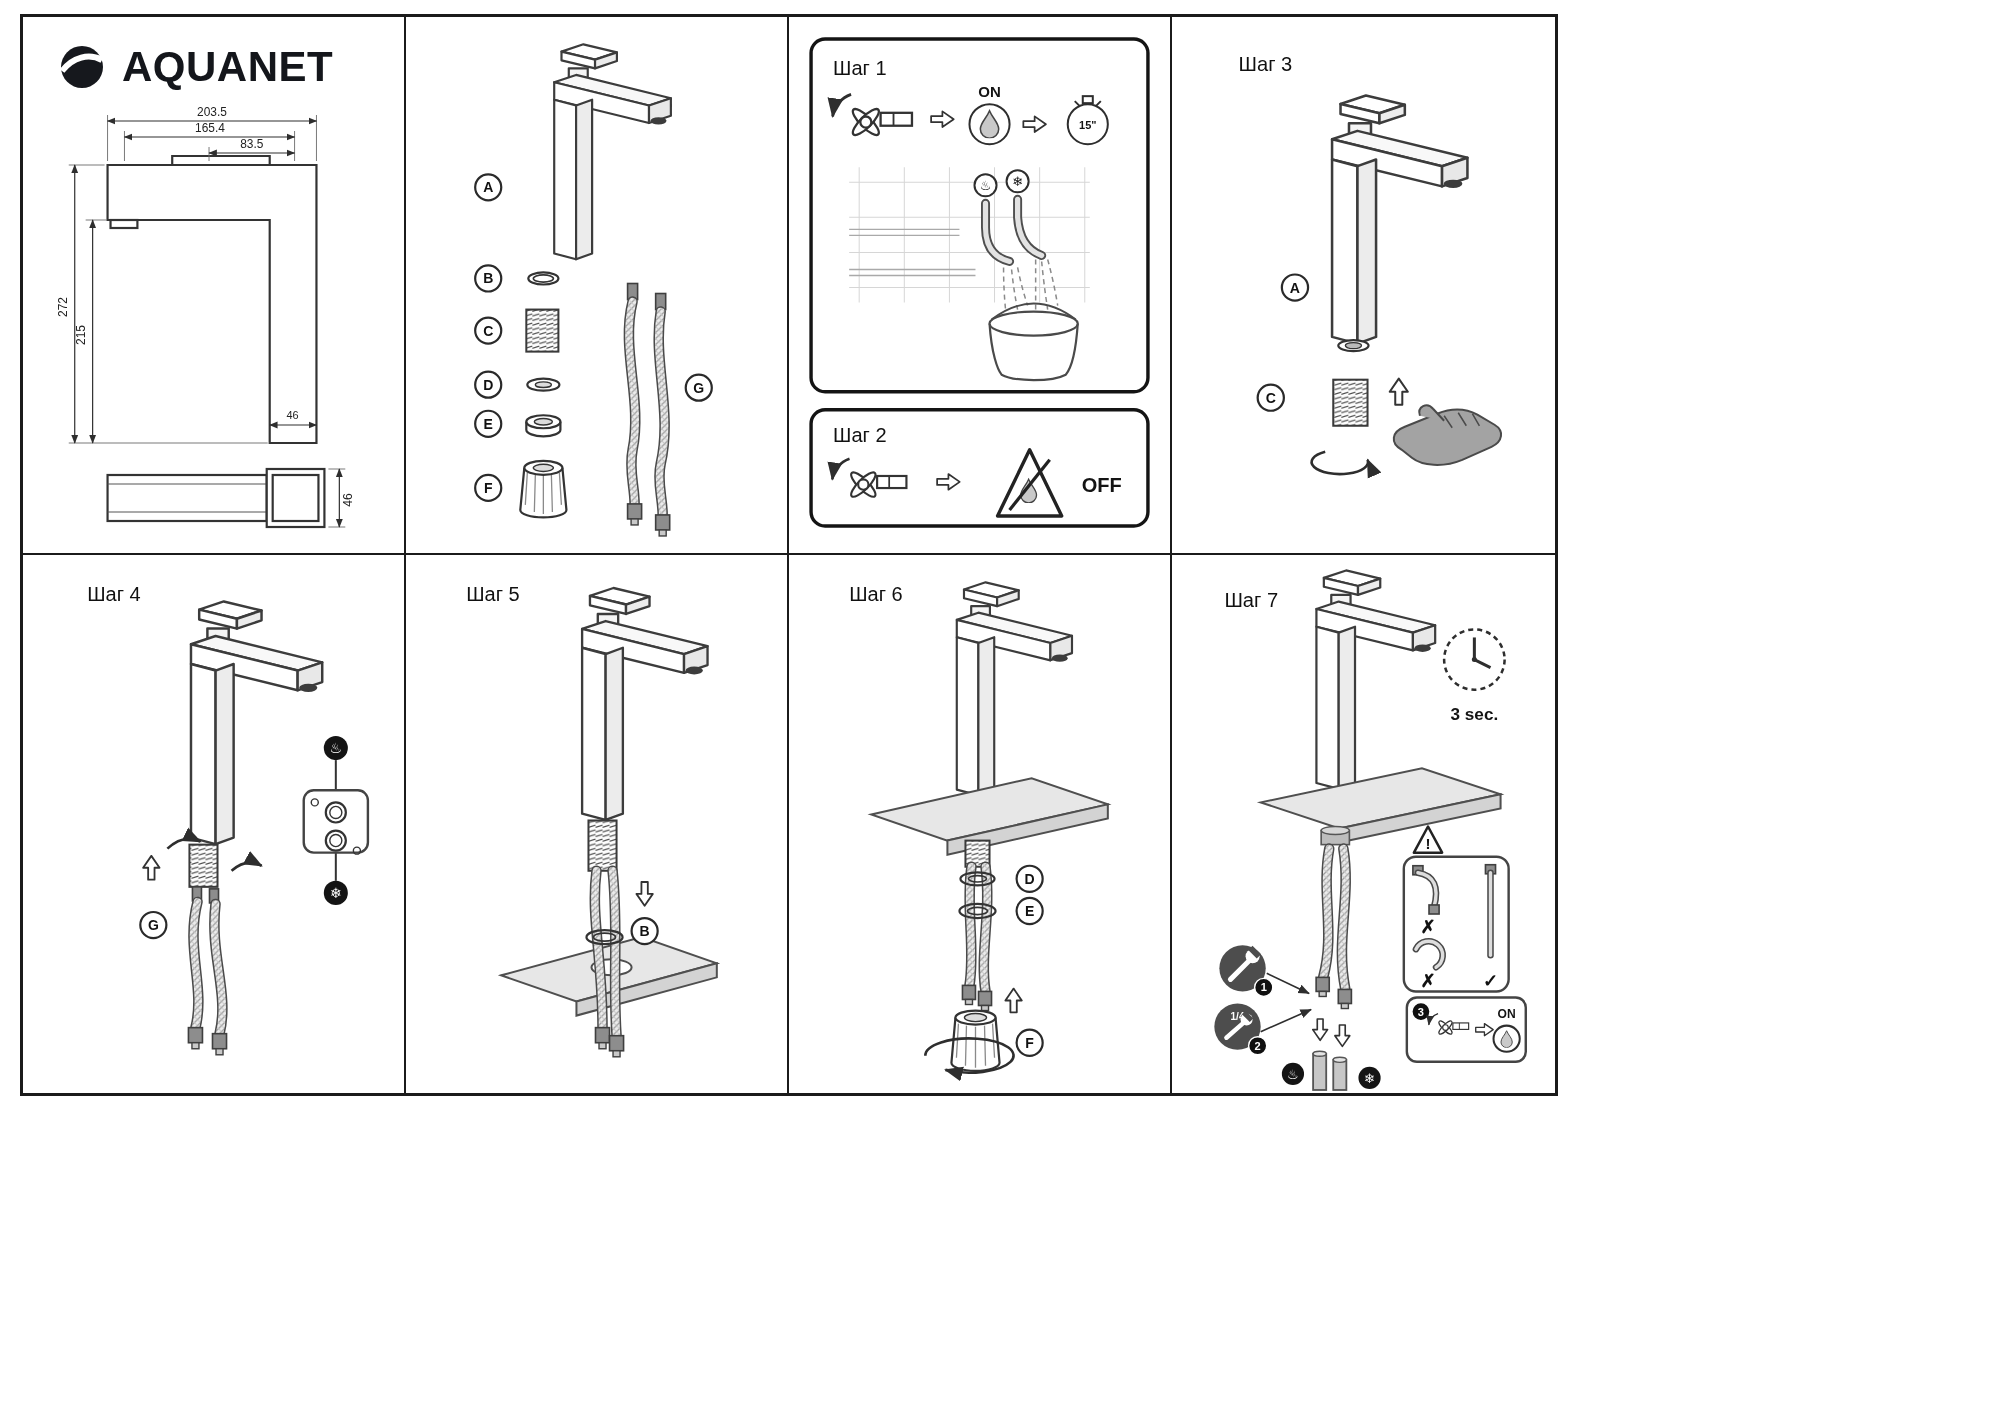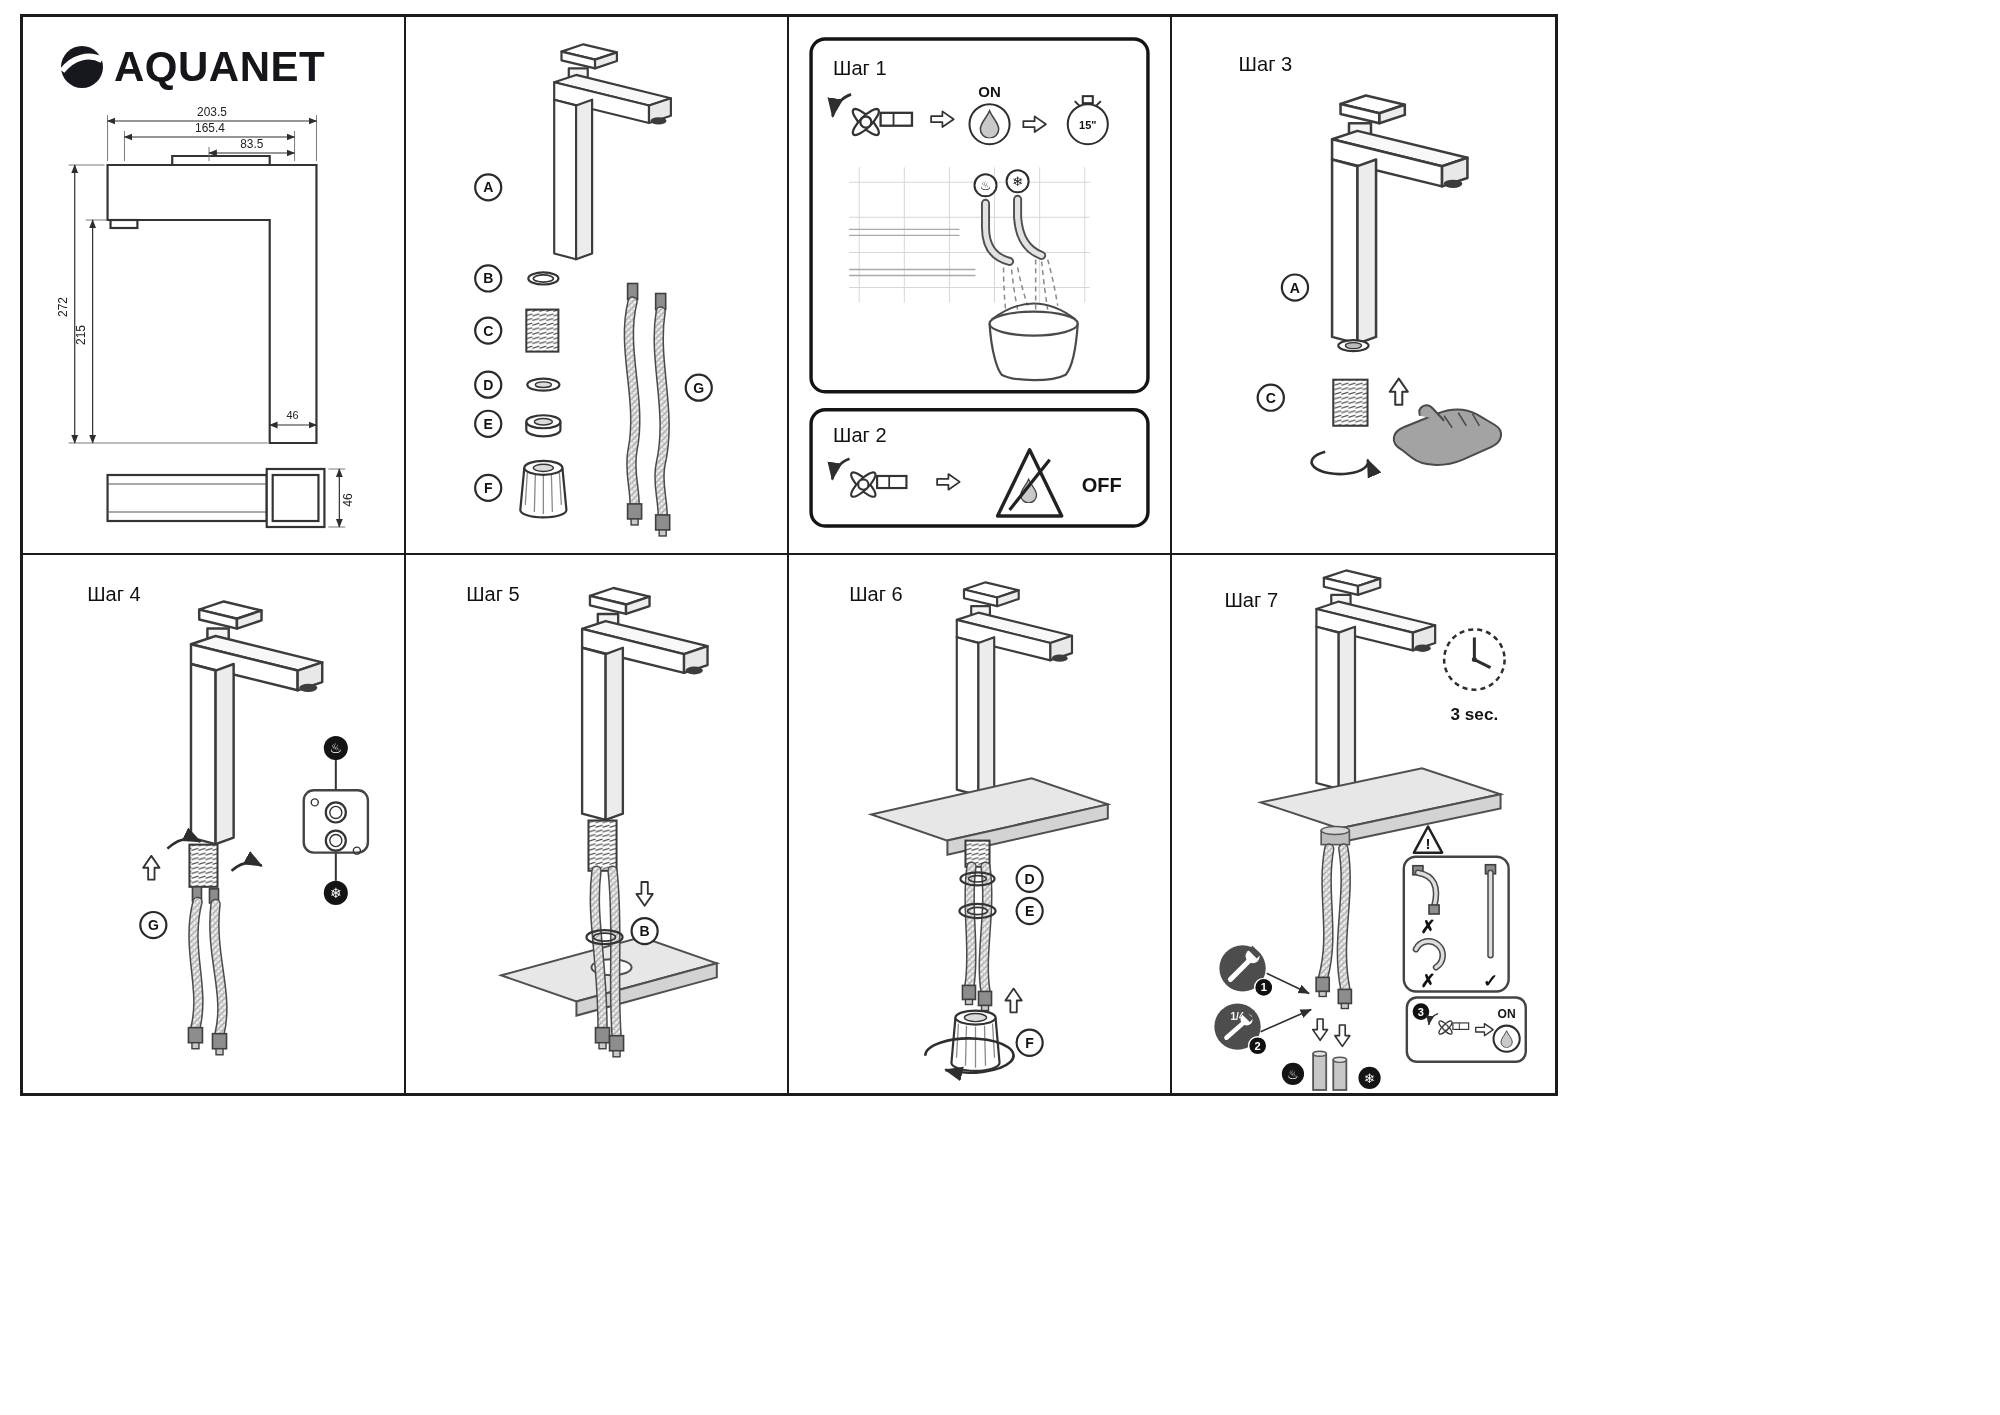--- a/index.html
+++ b/index.html
@@ -1,21 +1,21 @@
 <!DOCTYPE html>
 <html><head>
 <meta charset="utf-8">
 <style>
   html,body{margin:0;padding:0}
   body{width:2000px;height:1415px;position:relative;background:#fff;font-family:"Liberation Sans",sans-serif;overflow:hidden}
   .sheet{position:absolute;left:20px;top:14px;width:1532px;height:1076px;display:grid;grid-template-columns:repeat(4,1fr);grid-template-rows:repeat(2,1fr);border:3px solid #1b1b1b;background:#fff}
   .panel{position:relative;border-right:2px solid #1b1b1b;border-bottom:2px solid #1b1b1b;overflow:hidden}
   .panel.lc{border-right:0}.panel.lr{border-bottom:0}
   .fig{position:absolute;left:0;top:0;width:100%;height:100%;display:block}
-  .brand{position:absolute;left:36px;top:26px;display:flex;align-items:center;gap:9px;z-index:2}
+  .brand{position:absolute;left:36px;top:26px;display:flex;align-items:center;gap:17px;z-index:2}
   .brand-name{font-size:42px;font-weight:bold;letter-spacing:.5px;color:#14161b}
   .dimsvg{position:absolute;left:0;top:86px;width:100%;height:449px}
   text{font-family:"Liberation Sans",sans-serif;fill:#141414}
   .step-t{font-size:20px;fill:#111}
   .dim-t{font-size:12px;fill:#222;text-anchor:middle}
   .dim-l{stroke:#2e2e2e;stroke-width:1.2;fill:none}
   .ext-l{stroke:#6a6a6a;stroke-width:.9;fill:none}
   .thin-l{stroke:#555;stroke-width:1.1;fill:none}
   .draw{stroke:#333;stroke-width:2.2;fill:#fff}
   .draw-n{stroke:#333;stroke-width:2.2;fill:none}

